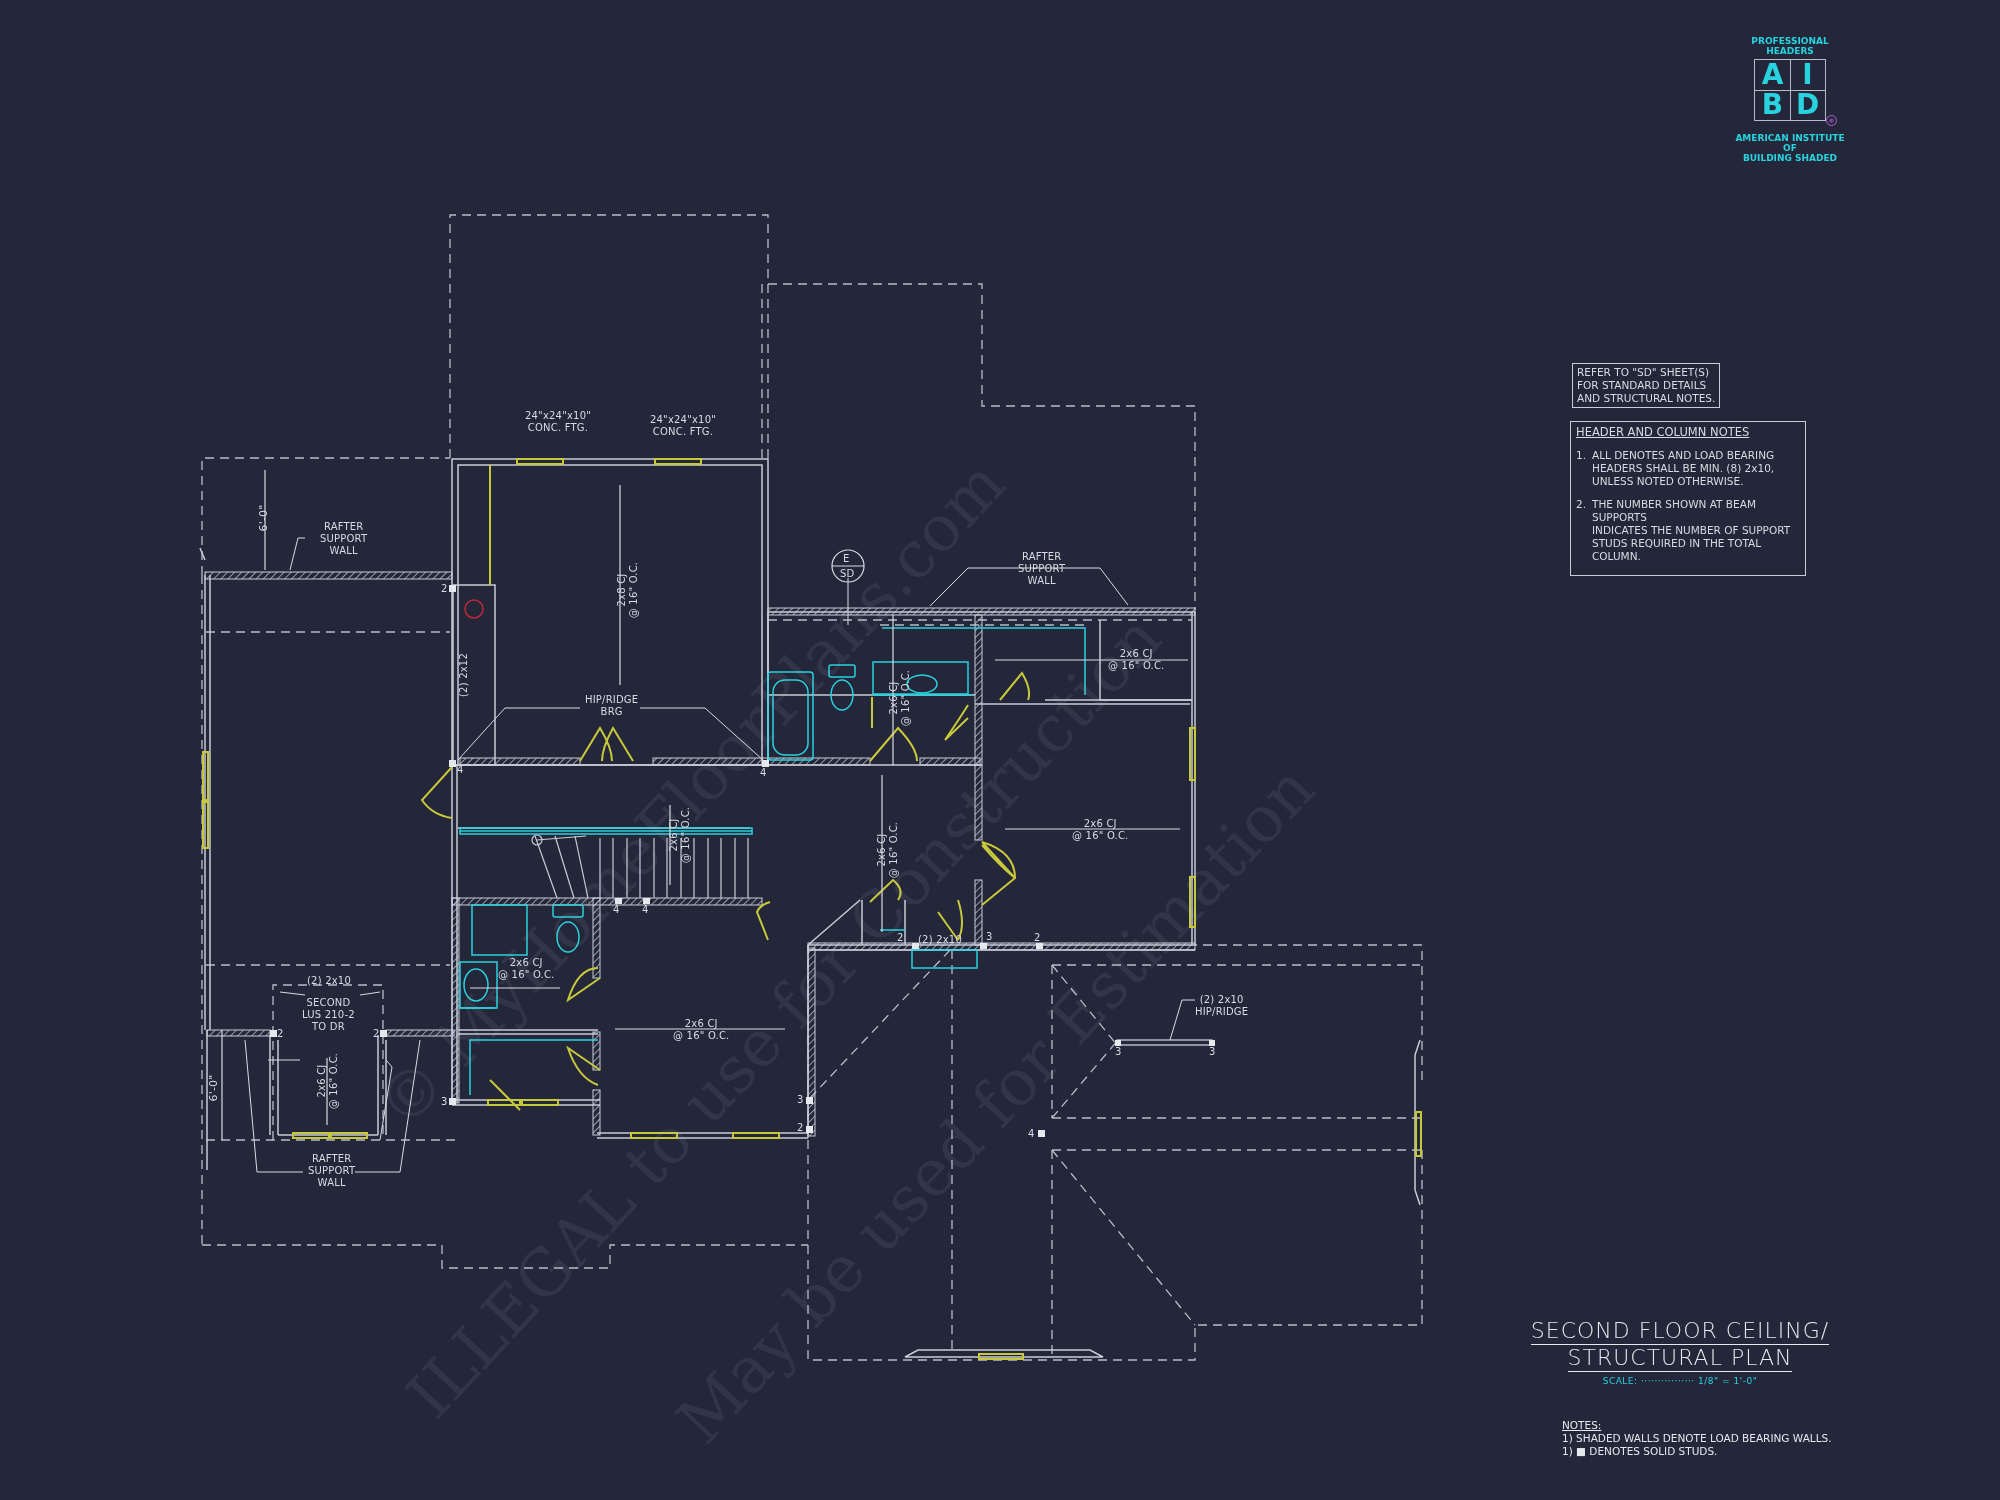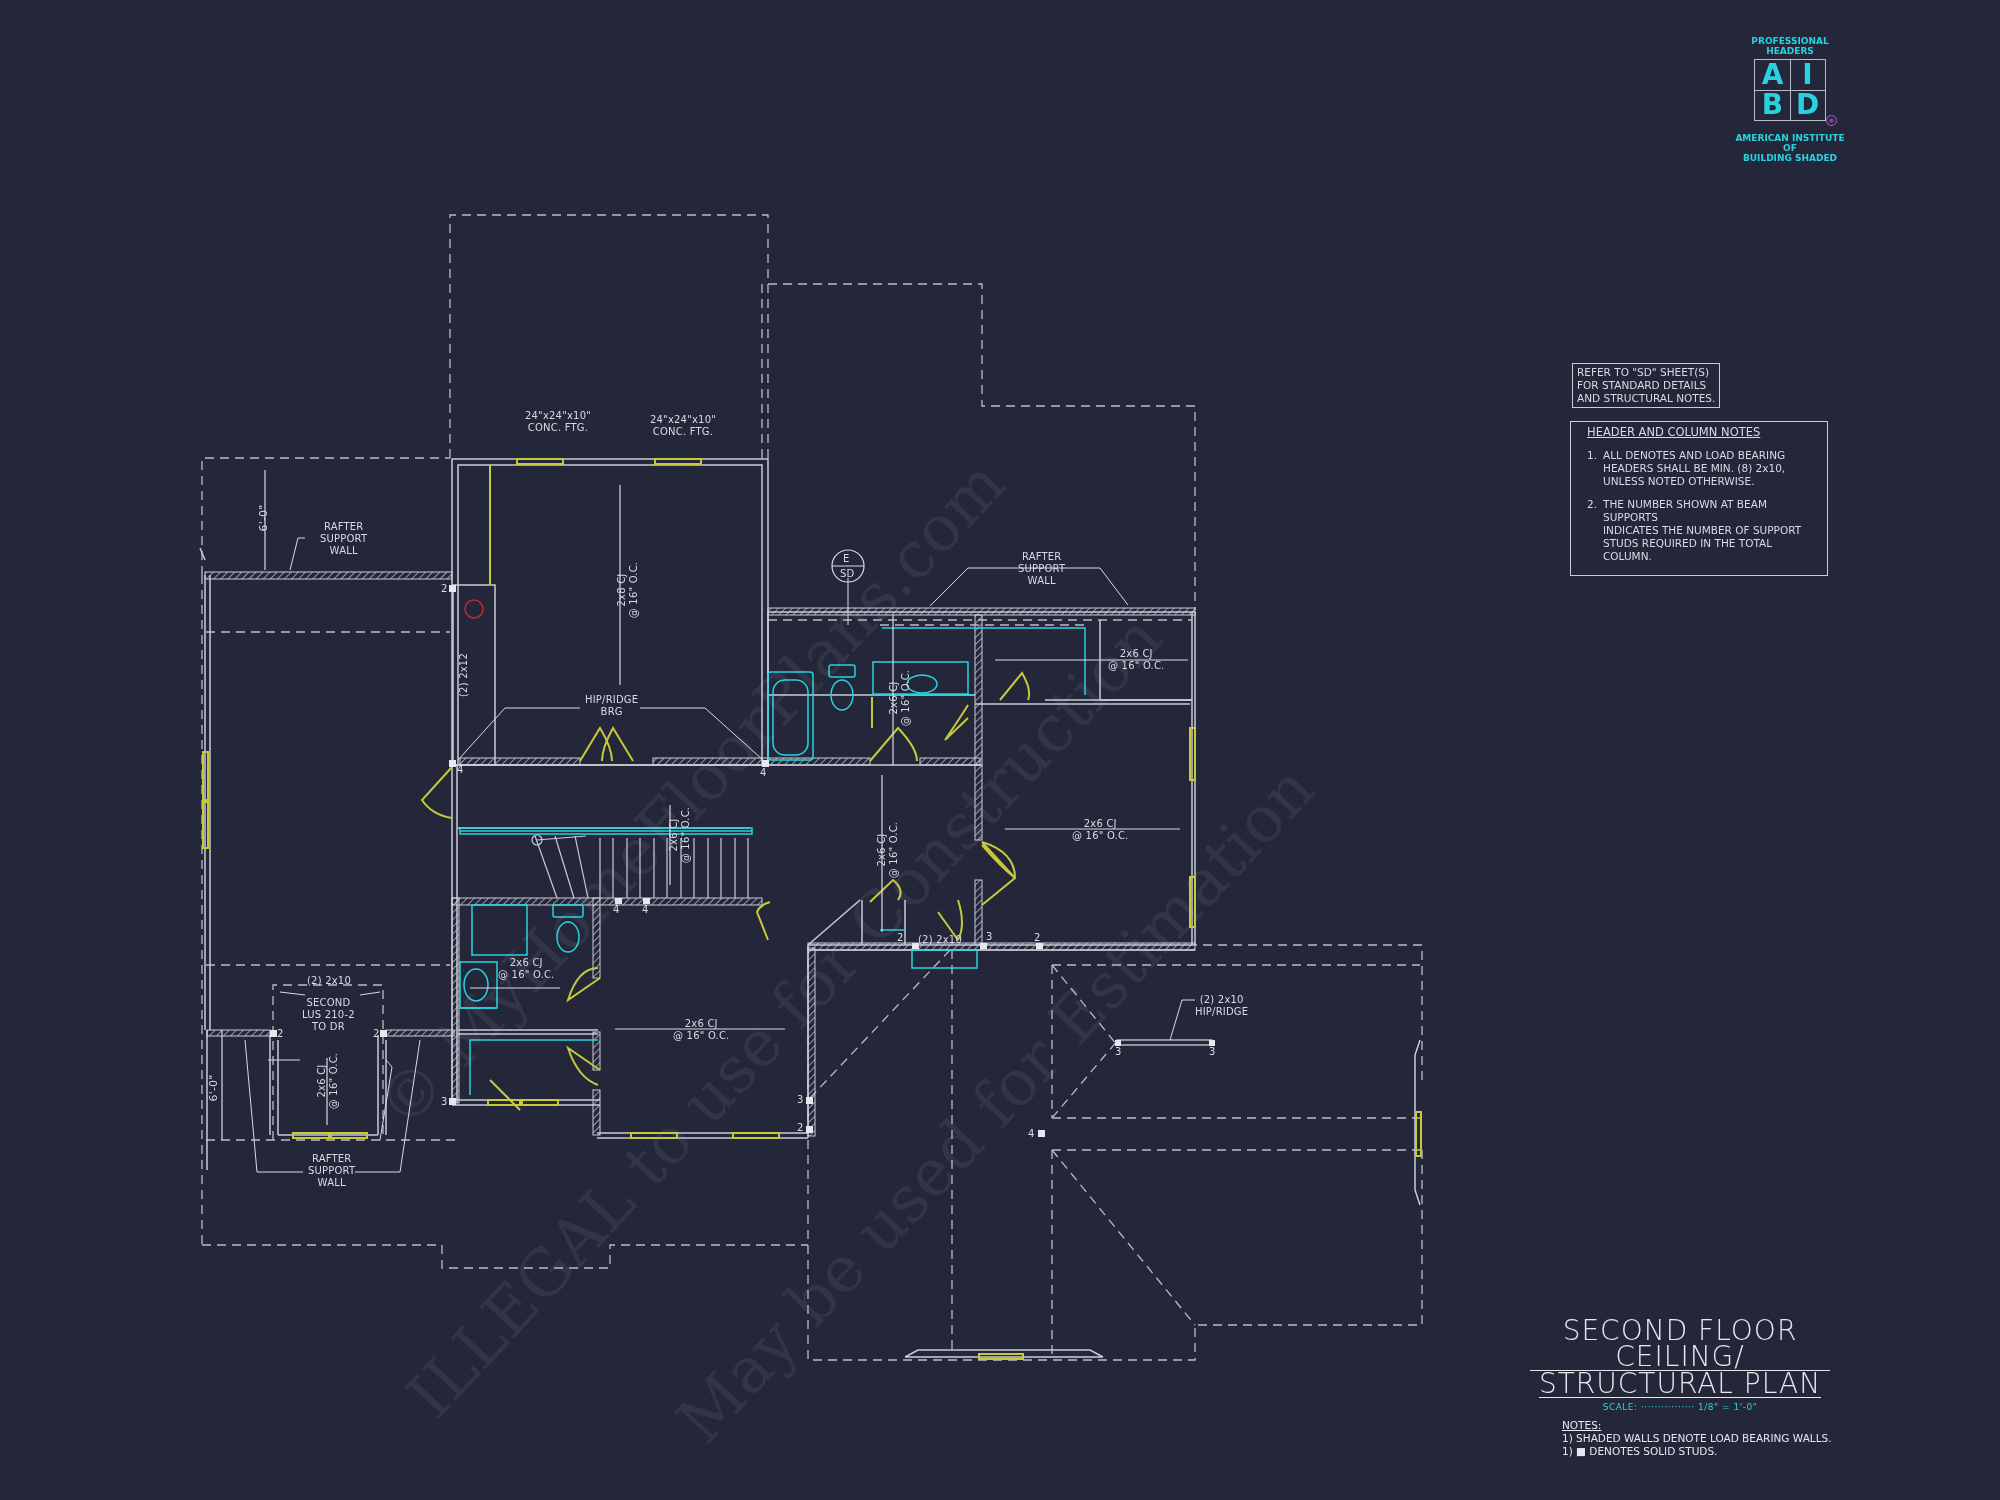--- a/index.html
+++ b/index.html
@@ -14,21 +14,21 @@
   .hdrtitle{text-decoration:underline;font-size:11.5px;margin-bottom:10px;}
   .ni{display:flex;margin-bottom:10px;}
   .ni .n{width:16px;flex:none;}
   .aibd{position:absolute;left:1730px;top:36px;width:120px;text-align:center;color:#29d2df;font-size:9px;line-height:10px;font-weight:bold;}
   .aibd-grid{margin:3px auto 0;width:70px;height:60px;border:1.5px solid #b9bcc8;display:grid;grid-template-columns:1fr 1fr;grid-template-rows:1fr 1fr;position:relative;}
   .aibd-grid div{display:flex;align-items:center;justify-content:center;font-size:28px;line-height:28px;color:#29d2df;font-weight:bold;font-family:"DejaVu Sans",sans-serif;}
   .aibd-grid:before{content:"";position:absolute;left:50%;top:0;bottom:0;border-left:1.5px solid #b9bcc8;}
   .aibd-grid:after{content:"";position:absolute;top:50%;left:0;right:0;border-top:1.5px solid #b9bcc8;}
   .reg{position:absolute;right:-12px;bottom:-6px;width:9px;height:9px;border-radius:50%;border:1px solid #b05fd0;color:#b05fd0;font-size:6px;line-height:9px;}
   .title-block{position:absolute;left:1530px;top:1318px;width:300px;text-align:center;color:#e6e8ee;}
-  .t1{font-size:28px;letter-spacing:1px;font-weight:300;line-height:26px;}
+  .t1{font-size:22px;letter-spacing:1px;font-weight:300;line-height:26px;}
   .t1 span{display:inline-block;border-bottom:1.5px solid #e6e8ee;}
   .scale{color:#29d2df;font-size:9px;margin-top:4px;letter-spacing:0.5px;}
   .notes{position:absolute;left:1562px;top:1419px;color:#e6e8ee;font-size:10.5px;line-height:13px;}
   .notes .nh{text-decoration:underline;}
 </style>
 </head>
 <body>
 
 <svg id="plan" viewBox="0 0 2000 1500" xmlns="http://www.w3.org/2000/svg">
   <defs>
@@ -275,21 +275,21 @@
   <span style="display:block">OF</span>
   <span style="display:block">BUILDING SHADED</span>
 </div>
 
 <div class="notebox" style="left:1572px;top:363px;padding:2px 4px;">
   <span>REFER TO "SD" SHEET(S)</span>
   <span>FOR STANDARD DETAILS</span>
   <span>AND STRUCTURAL NOTES.</span>
 </div>
 
-<div class="notebox" style="left:1570px;top:421px;width:224px;padding:4px 16px 2px;">
+<div class="notebox" style="left:1570px;top:421px;width:224px;padding:4px 5px 2px;">
   <span class="hdrtitle">HEADER AND COLUMN NOTES</span>
   <div class="ni">
     <span class="n">1.</span>
     <div>
       <span>ALL DENOTES AND LOAD BEARING</span>
       <span>HEADERS SHALL BE MIN. (8) 2x10,</span>
       <span>UNLESS NOTED OTHERWISE.</span>
     </div>
   </div>
   <div class="ni">

